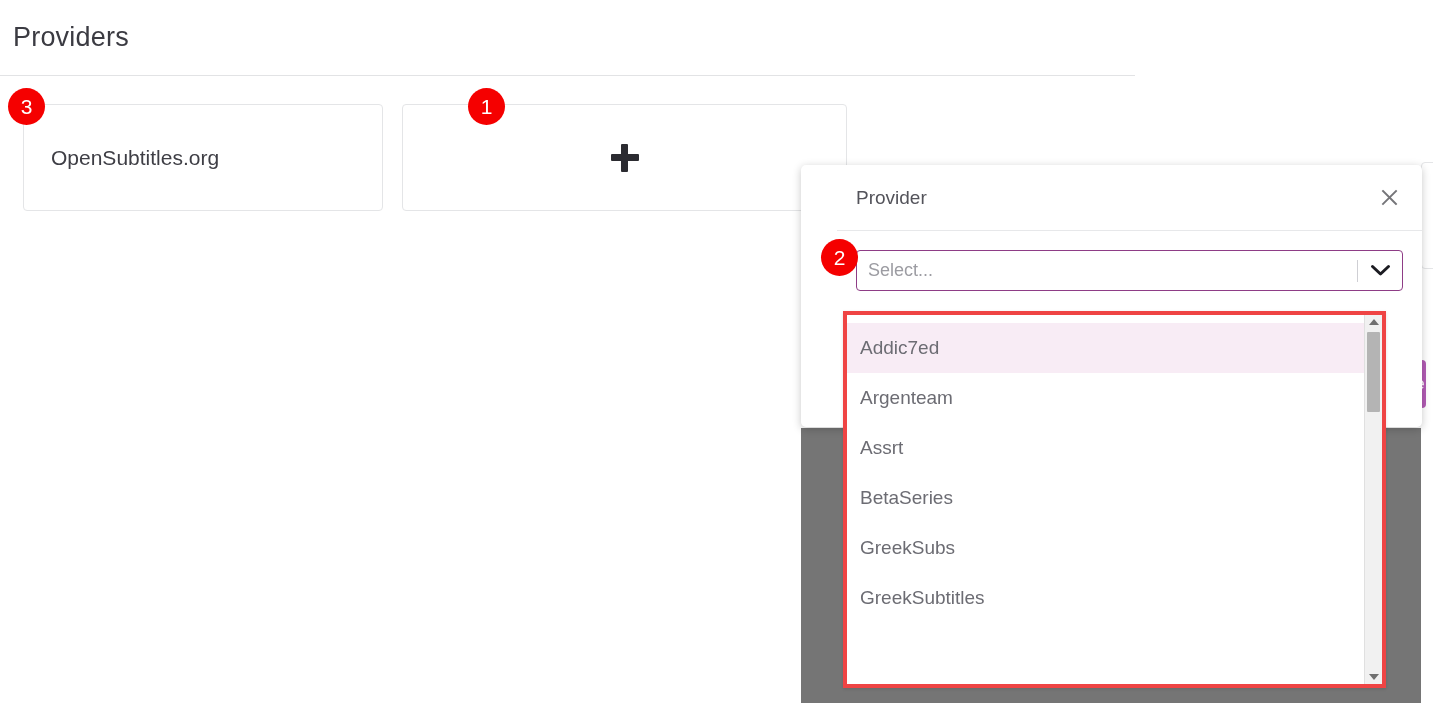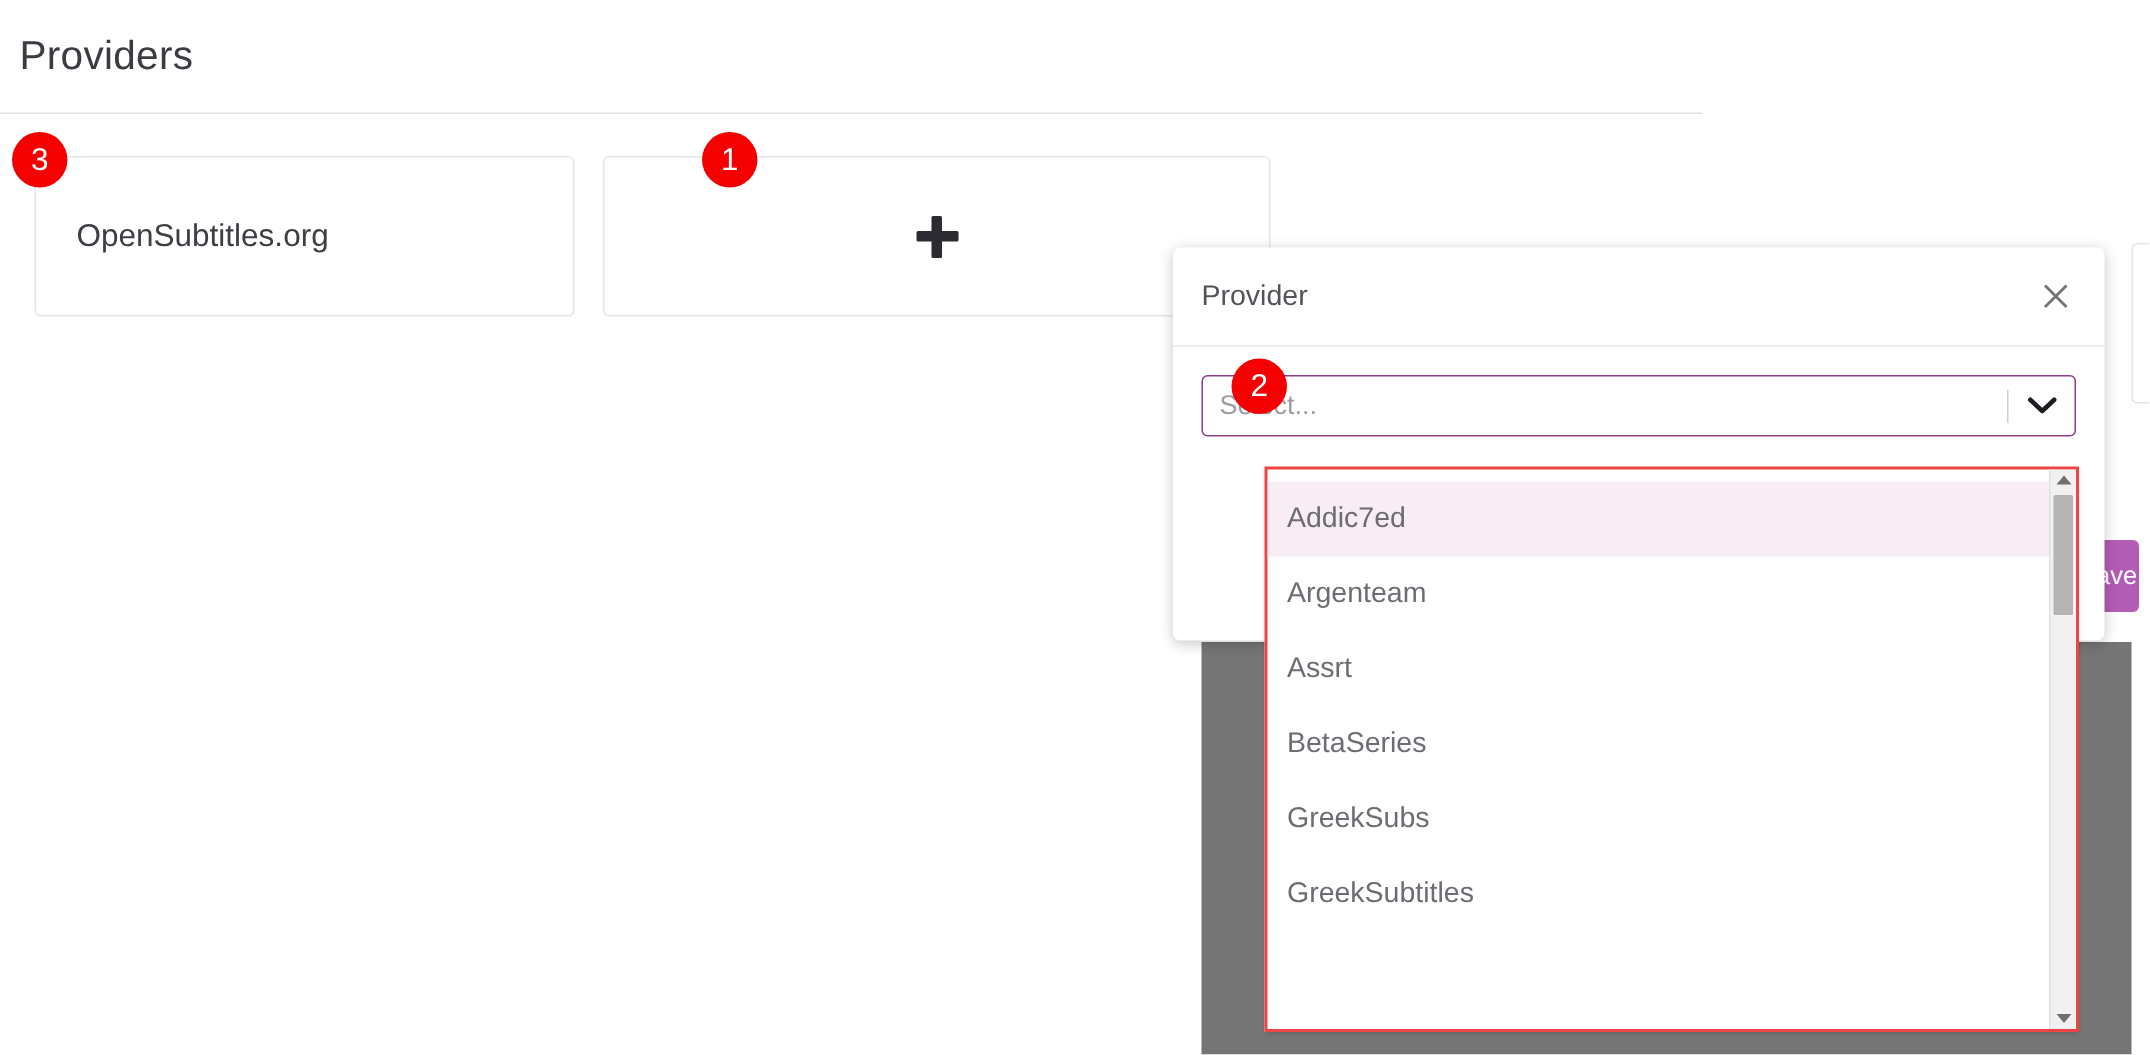--- a/index.html
+++ b/index.html
@@ -113,28 +113,29 @@
     left: 801px;
     top: 428px;
     width: 620px;
     height: 275px;
     background: #757575;
   }
 
   
   .modal {
     position: absolute;
-    left: 782px;
+    left: 801px;
     top: 165px;
     width: 621px;
     height: 262px;
     background: #ffffff;
     border-radius: 5px;
     box-shadow: 0 2px 9px rgba(0,0,0,0.22);
     box-sizing: border-box;
+    padding-left: 36px;
   }
   .modal-header {
     position: relative;
     height: 65px;
     border-bottom: 1px solid #e7e8ea;
     display: flex;
     align-items: center;
     padding: 0 20px 0 19px;
   }
   .modal-title {
@@ -201,21 +202,21 @@
 
   
   .dropdown {
     position: absolute;
     left: 843px;
     top: 311px;
     width: 543px;
     height: 377px;
     box-sizing: border-box;
     background: #ffffff;
-    border: 2px solid #ef4444;
+    border: 4px solid #ef4444;
     box-shadow: 0 1px 3px rgba(0,0,0,0.12);
     overflow: hidden;
     display: flex;
   }
   .dropdown-list {
     flex: 1 1 auto;
     padding-top: 8px;
   }
   .dropdown-option {
     height: 50px;

